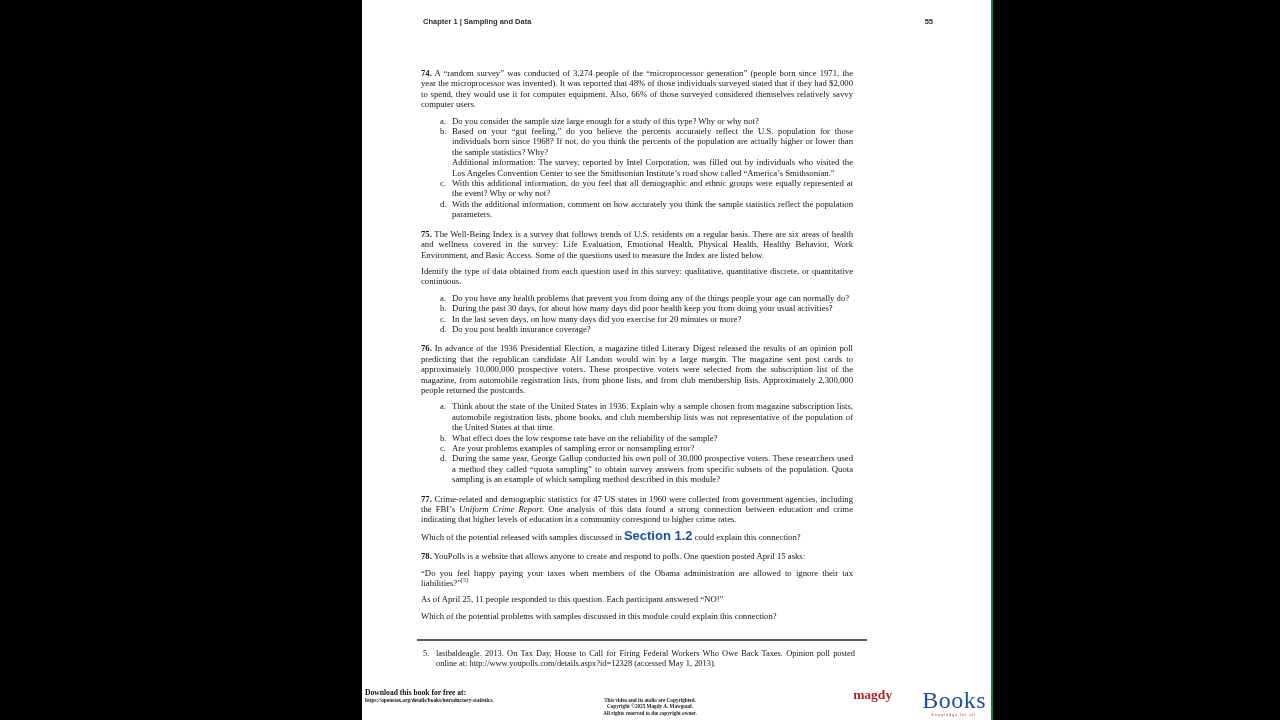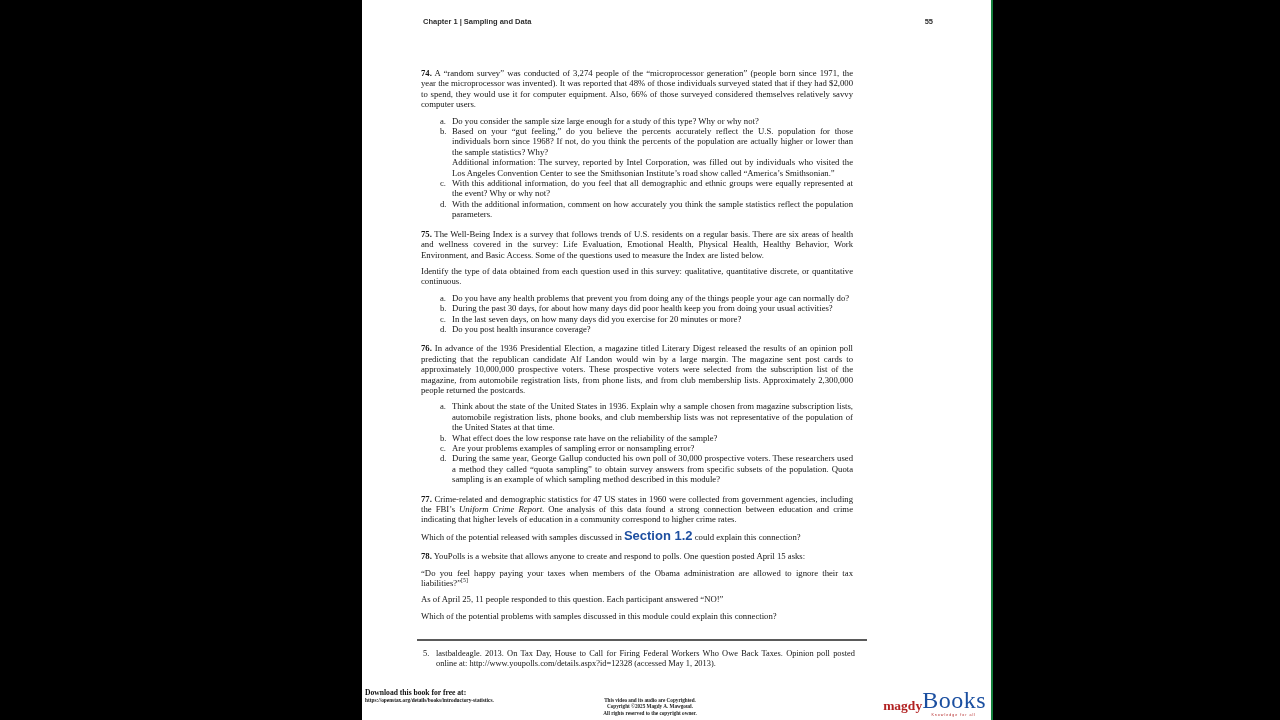--- a/index.html
+++ b/index.html
@@ -40,23 +40,23 @@
   }
   .fn-num{position:absolute;left:0;top:0;}
   .download{position:absolute;left:3px;bottom:16px;color:#101010;}
   .download .l1{font-weight:bold;font-size:7.6px;line-height:9px;}
   .download .l2{font-size:5.3px;line-height:7px;font-weight:600;}
   .copyright{
     position:absolute;left:203px;bottom:3px;width:170px;text-align:center;
     font-size:5.2px;font-weight:600;line-height:6.8px;color:#1d1d1d;
   }
   .brand{position:absolute;right:5px;bottom:1px;text-align:right;}
-  .brand-line{display:flex;align-items:flex-end;justify-content:flex-end;}
+  .brand-line{display:flex;align-items:flex-start;justify-content:flex-end;}
   .brand-magdy{font-family:"Liberation Serif", serif;font-weight:bold;font-size:13.5px;}
-  .brand-books{font-family:"Liberation Serif", serif;font-size:24px;letter-spacing:0.5px;}
+  .brand-books{font-family:"Liberation Serif", serif;font-size:24px;letter-spacing:0.5px;margin-left:30px;}
   .brand-tagline{font-size:3.6px;letter-spacing:1px;margin:-1px 10px 2px 0;font-family:"Liberation Sans", sans-serif;}
 </style>
 </head>
 <body>
 
 <div class="page">
 
   <div class="running-header">
     <span>Chapter 1 | Sampling and Data</span>
     <span>55</span>

